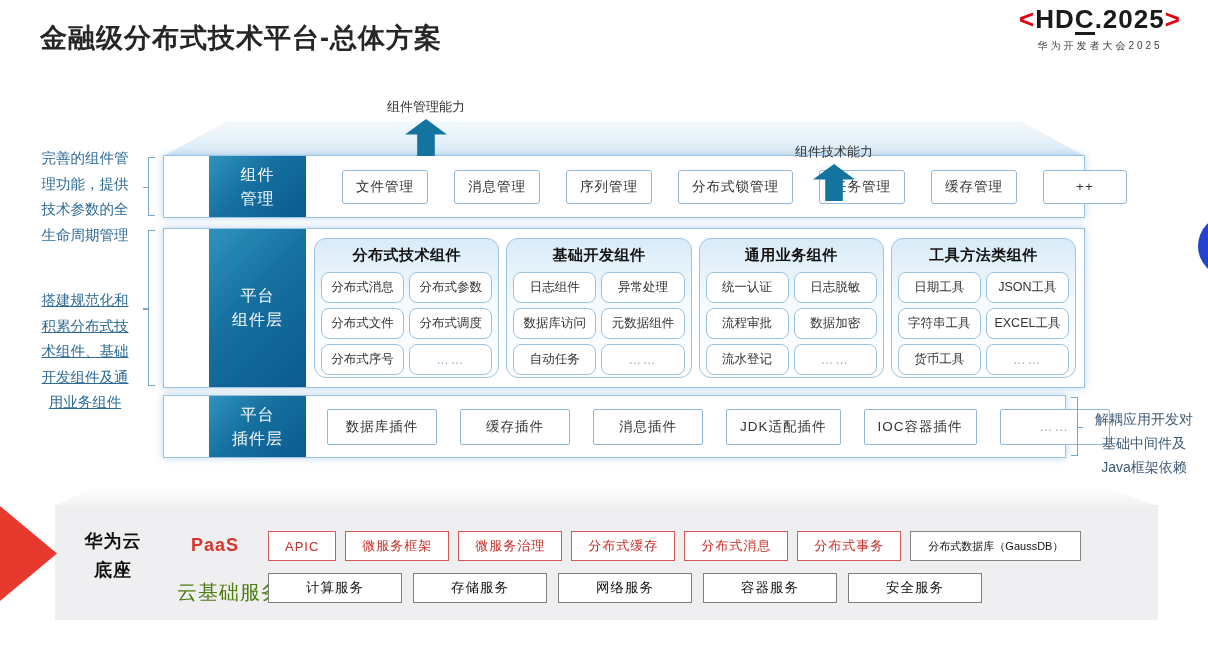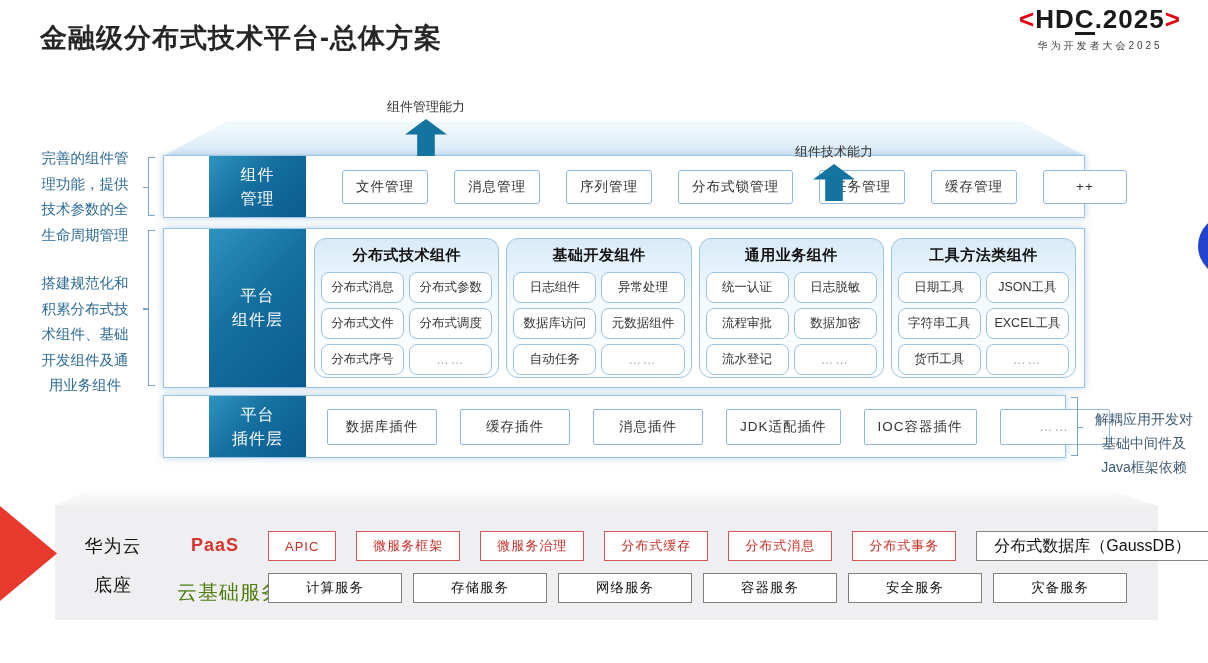--- a/index.html
+++ b/index.html
@@ -76,21 +76,21 @@
     height:31px; display:flex; align-items:center; justify-content:center;
     background:#fff; border:1px solid #9cc2e2; border-radius:8px;
     font-size:12.5px; color:#333; white-space:nowrap;
   }
   .dots { color:#93aabf; letter-spacing:2px; }
 
   
   .note { position:absolute; text-align:center; z-index:2; }
   .note-left { left:22px; width:126px; font-size:14.5px; line-height:25.5px; color:#2e6b96; }
   .note-l1 { top:146px; }
-  .note-l2 { top:271px; }
+  .note-l2 { top:288px;text-decoration:underline; }
   .note-right { left:1080px; top:407px; width:128px; font-size:14px; line-height:24px; color:#3d5a73; }
   .bracket { position:absolute; width:7px; border:1.5px solid #7aa5c8; z-index:2; }
   .bracket-left { border-right:none; }
   .bracket-left::after {
     content:""; position:absolute; left:-6px; top:50%; width:5px; height:1.5px; background:#7aa5c8;
   }
   .bracket-right { border-left:none; }
   .bracket-right::after {
     content:""; position:absolute; right:-6px; top:50%; width:5px; height:1.5px; background:#7aa5c8;
   }
@@ -109,32 +109,32 @@
   }
 
   
   .panel-face {
     position:absolute; left:55px; top:489px; width:1103px; height:17px; z-index:1;
     background:linear-gradient(180deg,#fdfdfd,#f2f2f3);
     clip-path:polygon(3.2% 0,95.4% 0,100% 100%,0 100%);
   }
   .panel { position:absolute; left:55px; top:505px; width:1103px; height:115px; background:#efeff1; z-index:2; }
   .hw-label { position:absolute; left:20px; top:22px; width:76px; text-align:center;
-    font-size:18px; font-weight:normal; color:#111; line-height:39px; letter-spacing:1px; }
+    font-size:18px; font-weight:bold; color:#111; line-height:29px; letter-spacing:1px; }
   .paas-label { position:absolute; left:136px; top:30px; font-size:18px; font-weight:bold; color:#d9342b; letter-spacing:1px; }
   .cloud-label { position:absolute; left:122px; top:74px; font-size:20px; color:#4d7c0f; letter-spacing:1px; }
-  .paas-row { position:absolute; left:213px; top:26px; display:flex; gap:20px; }
+  .paas-row { position:absolute; left:213px; top:26px; display:flex; gap:9px; }
   .cloud-row { position:absolute; left:213px; top:68px; display:flex; gap:11px;border-radius:14px; }
   .rbox {
     height:30px; padding:0 16px; display:flex; align-items:center; justify-content:center;
     background:#fff; border:1.5px solid #d05a55; color:#c62f28; font-size:13px; letter-spacing:1px; white-space:nowrap;
   }
   .gbox {
     height:30px; padding:12px 17px; display:flex; align-items:center; justify-content:center;
-    background:#fff; border:1.5px solid #858585; color:#111; font-size:16px; white-space:nowrap;
+    background:#fff; border:1.5px solid #858585; color:#111; font-size:11px; white-space:nowrap;
   }
   .sbox {
     width:134px; height:30px; display:flex; align-items:center; justify-content:center;
     background:#fff; border:1.5px solid #7f7f7f; color:#111; font-size:13.5px; letter-spacing:1px;
   }
 </style>
 </head>
 <body>
 
 <div class="slide-title">金融级分布式技术平台-总体方案</div>
@@ -266,15 +266,14 @@
     <div class="rbox">分布式事务</div>
     <div class="gbox">分布式数据库（GaussDB）</div>
   </div>
   <div class="cloud-label">云基础服务</div>
   <div class="cloud-row">
     <div class="sbox">计算服务</div>
     <div class="sbox">存储服务</div>
     <div class="sbox">网络服务</div>
     <div class="sbox">容器服务</div>
     <div class="sbox">安全服务</div>
-    <div class="sbox">灾备服务</div>
   </div>
 </div>
 
 </body></html>

